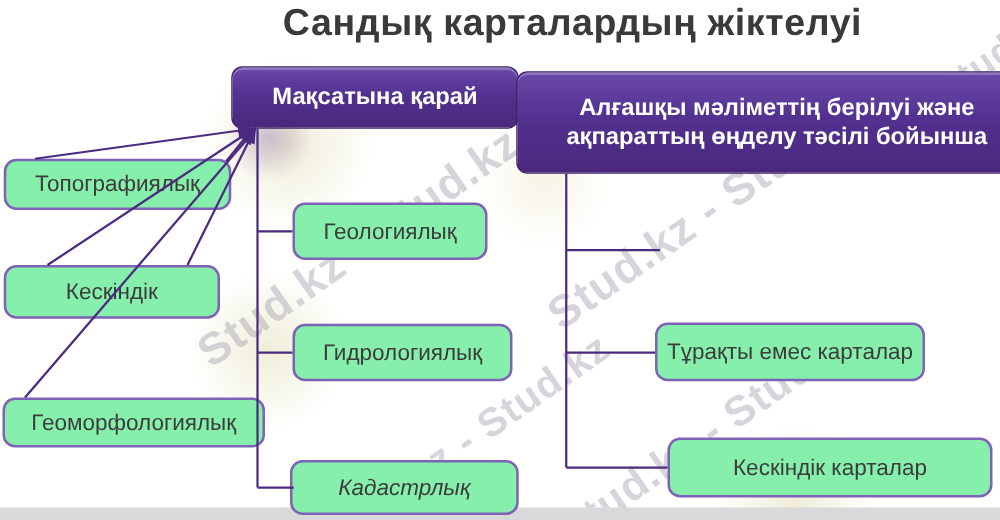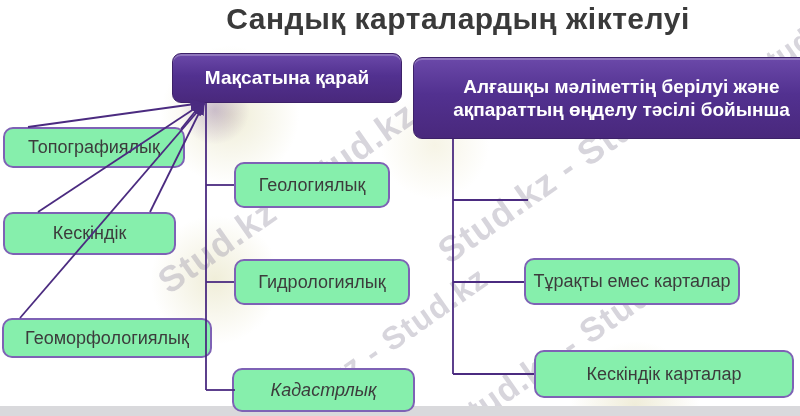--- a/index.html
+++ b/index.html
@@ -14,21 +14,21 @@
 
   .header-node{
     position:absolute;z-index:3;
     background:linear-gradient(180deg,#6b49a9 0%,#523190 45%,#49287c 100%);
     border:1px solid #3d2168;border-radius:9px;
     color:#ffffff;font-weight:bold;font-size:19px;line-height:1.22;
     display:flex;align-items:center;justify-content:center;text-align:center;
     box-shadow:inset 0 2px 0 rgba(255,255,255,0.25);
     padding:2px 6px;box-sizing:border-box;
   }
-  .hdr-left{left:172px;top:53px;width:230px;height:50px;}
+  .hdr-left{left:185px;top:53px;width:230px;height:50px;}
   .hdr-right{left:413px;top:57px;width:417px;height:82px;}
 
   .node{
     position:absolute;z-index:3;
     background:#86efac;border:2px solid #7e62b5;border-radius:10px;
     color:#3c3c3c;font-size:18px;
     display:flex;align-items:center;justify-content:center;text-align:center;
     box-sizing:border-box;padding:18px 4px;
   }
   .n-topo    {left:3px;  top:127px;width:182px;height:41px;}

